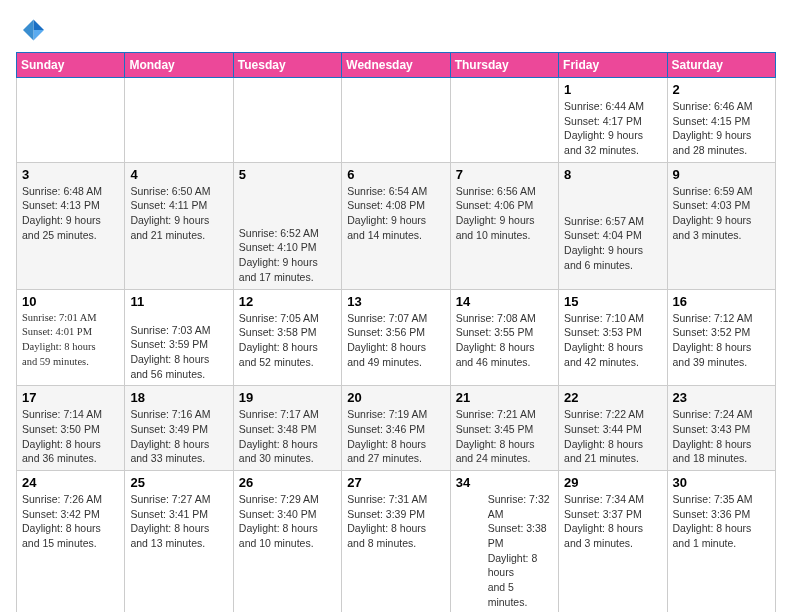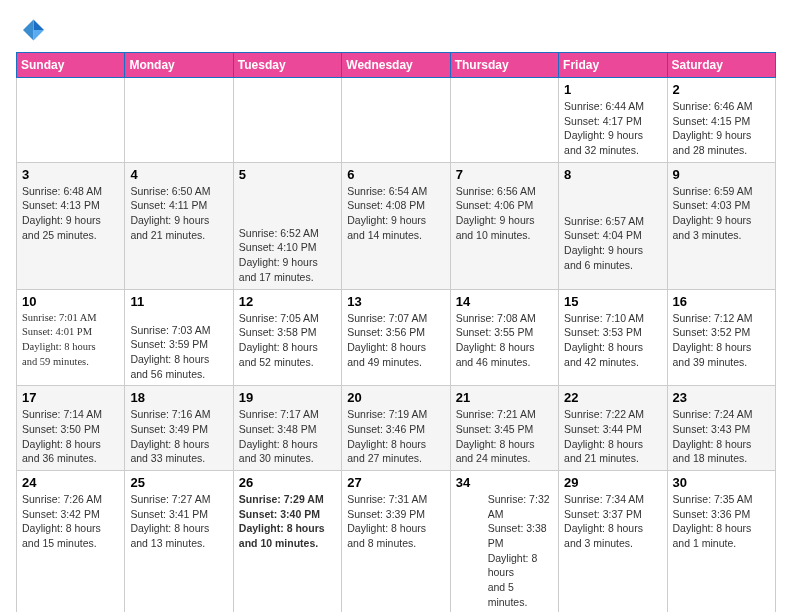--- a/index.html
+++ b/index.html
@@ -307,21 +307,21 @@
         </td>
         <td>
           <span class="day-number">25</span>
           <div class="day-info" style="white-space: pre-line;">Sunrise: 7:27 AM
 Sunset: 3:41 PM
 Daylight: 8 hours
 and 13 minutes.</div>
         </td>
         <td>
           <span class="day-number">26</span>
-          <div class="day-info" style="white-space: pre-line; font-weight: bold;">Sunrise: 7:29 AM
+          <div class="day-info" style="white-space: pre-line;">Sunrise: 7:29 AM
 Sunset: 3:40 PM
 Daylight: 8 hours
 and 10 minutes.</div>
         </td>
         <td>
           <span class="day-number">27</span>
           <div class="day-info" style="white-space: pre-line;">Sunrise: 7:31 AM
 Sunset: 3:39 PM
 Daylight: 8 hours
 and 8 minutes.</div>

